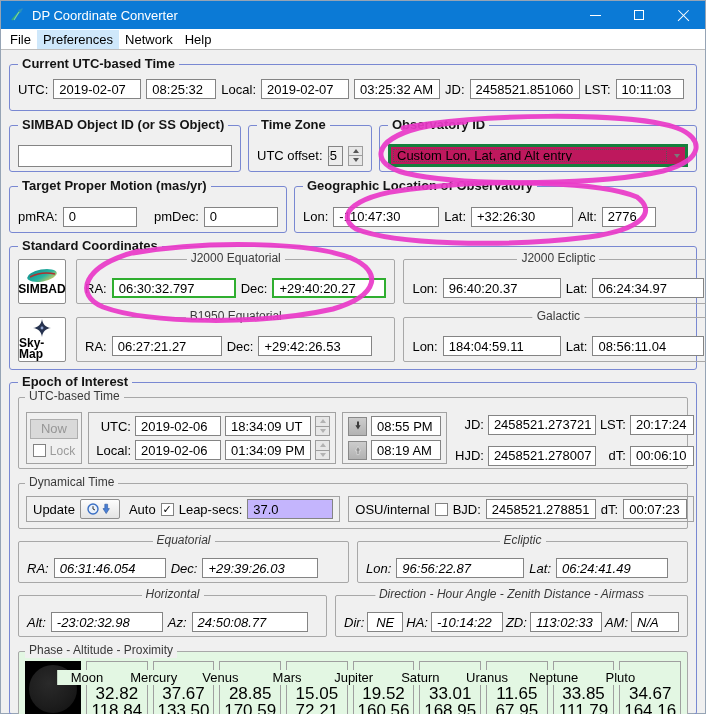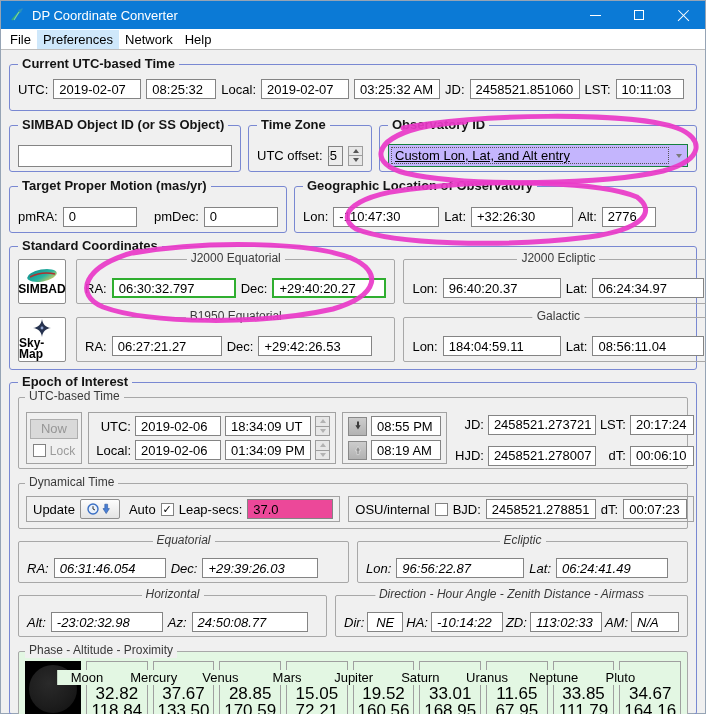--- a/index.html
+++ b/index.html
@@ -22,21 +22,21 @@
   .menubar { height:21px; background:#fff; border-bottom:1px solid #bdbdbd; display:flex; align-items:center; padding-left:3px; }
   .mi { padding:2px 6px; white-space:nowrap; }
   .mi.hl { background:#cfe8fb; }
 
   
   .content { padding:2px 8px 0; display:flex; flex-direction:column; }
   .row { display:flex; align-items:center; gap:6px; }
   .lbl { white-space:nowrap; }
   .fld { height:20px; background:#fff; border:1px solid #848484; padding:1px 5px; display:flex; align-items:center; white-space:nowrap; overflow:hidden; }
   .fld.green-border { border:2px solid #2fae2f; }
-  .fld.greenbg { background:#ec4899; }
+  .fld.greenbg { background:#c4b5fd; }
   .fld.graybg { background:#ededed; justify-content:flex-end; }
 
   .grp { position:relative; border:1px solid #7988d2; border-radius:3px; }
   .grp>.gt { position:absolute; top:-9px; left:8px; background:#f0f0f0; padding:0 4px; font-weight:bold; color:#141414; line-height:16px; white-space:nowrap; }
   .sub { position:relative; border:1px solid #a8a8a8; border-radius:2px; }
   .sub>.st { position:absolute; top:-9px; background:#f0f0f0; padding:0 4px; font-size:12px; color:#3a3a3a; line-height:15px; white-space:nowrap; }
   .st.c { left:50%; transform:translateX(-50%); }
   .st.l { left:6px; }
   .pnl { border:1px solid #a2a2a2; display:flex; align-items:center; }
 
@@ -54,21 +54,21 @@
   .g-current .row { gap:5px; }
 
   
   .two-col { display:flex; gap:7px; margin-top:14px; }
   .two-col .grp { height:47px; padding:14px 8px 0; display:flex; align-items:center; gap:5px; }
   .g-simbad { width:232px; }
   .g-tz { width:124px; }
   .g-obs { flex:1; }
   .g-pm { width:278px; }
   .g-geo { flex:1; }
-  .combo { flex:1; height:23px; background:#c4b5fd; border:1px solid #15803d; display:flex; align-items:stretch;text-decoration:underline; }
+  .combo { flex:1; height:23px; background:#be185d; border:3px solid #15803d; display:flex; align-items:stretch;text-decoration:underline; }
   .combo .cval { flex:1; margin:2px; border:1px dotted #555; display:flex; align-items:center; padding:0 3px; white-space:nowrap; overflow:hidden; }
   .combo .carrow { width:16px; display:flex; align-items:center; justify-content:center; }
 
   
   .g-std { margin-top:13px; height:124px; padding:12px 8px 0; }
   .std-grid { display:grid; grid-template-columns:50px 1fr 1fr; column-gap:8px; row-gap:13px; }
   .imgbtn { width:48px; height:45px; background:#fff; border:1px solid #8d8d8d; border-radius:2px; display:flex; flex-direction:column; align-items:center; justify-content:center; gap:1px; }
   .imgbtn .blabel { font-size:12px; font-weight:bold; line-height:11px; }
   .csub { height:45px; padding:13px 8px 0; display:flex; align-items:center; gap:5px; }
 

